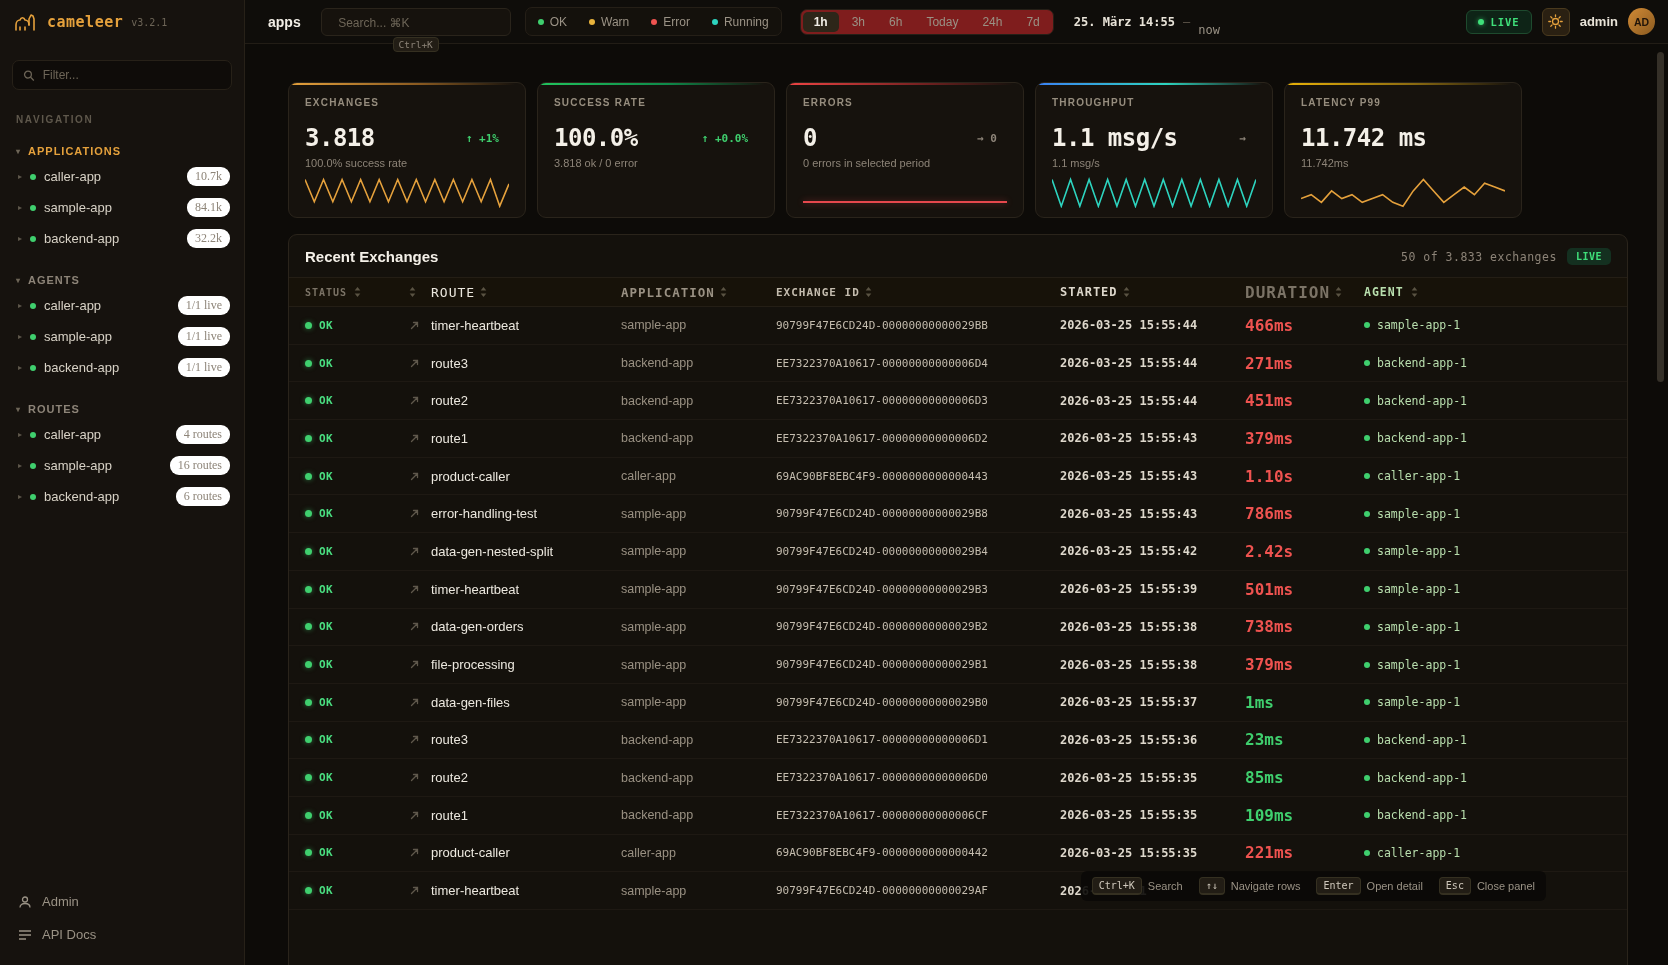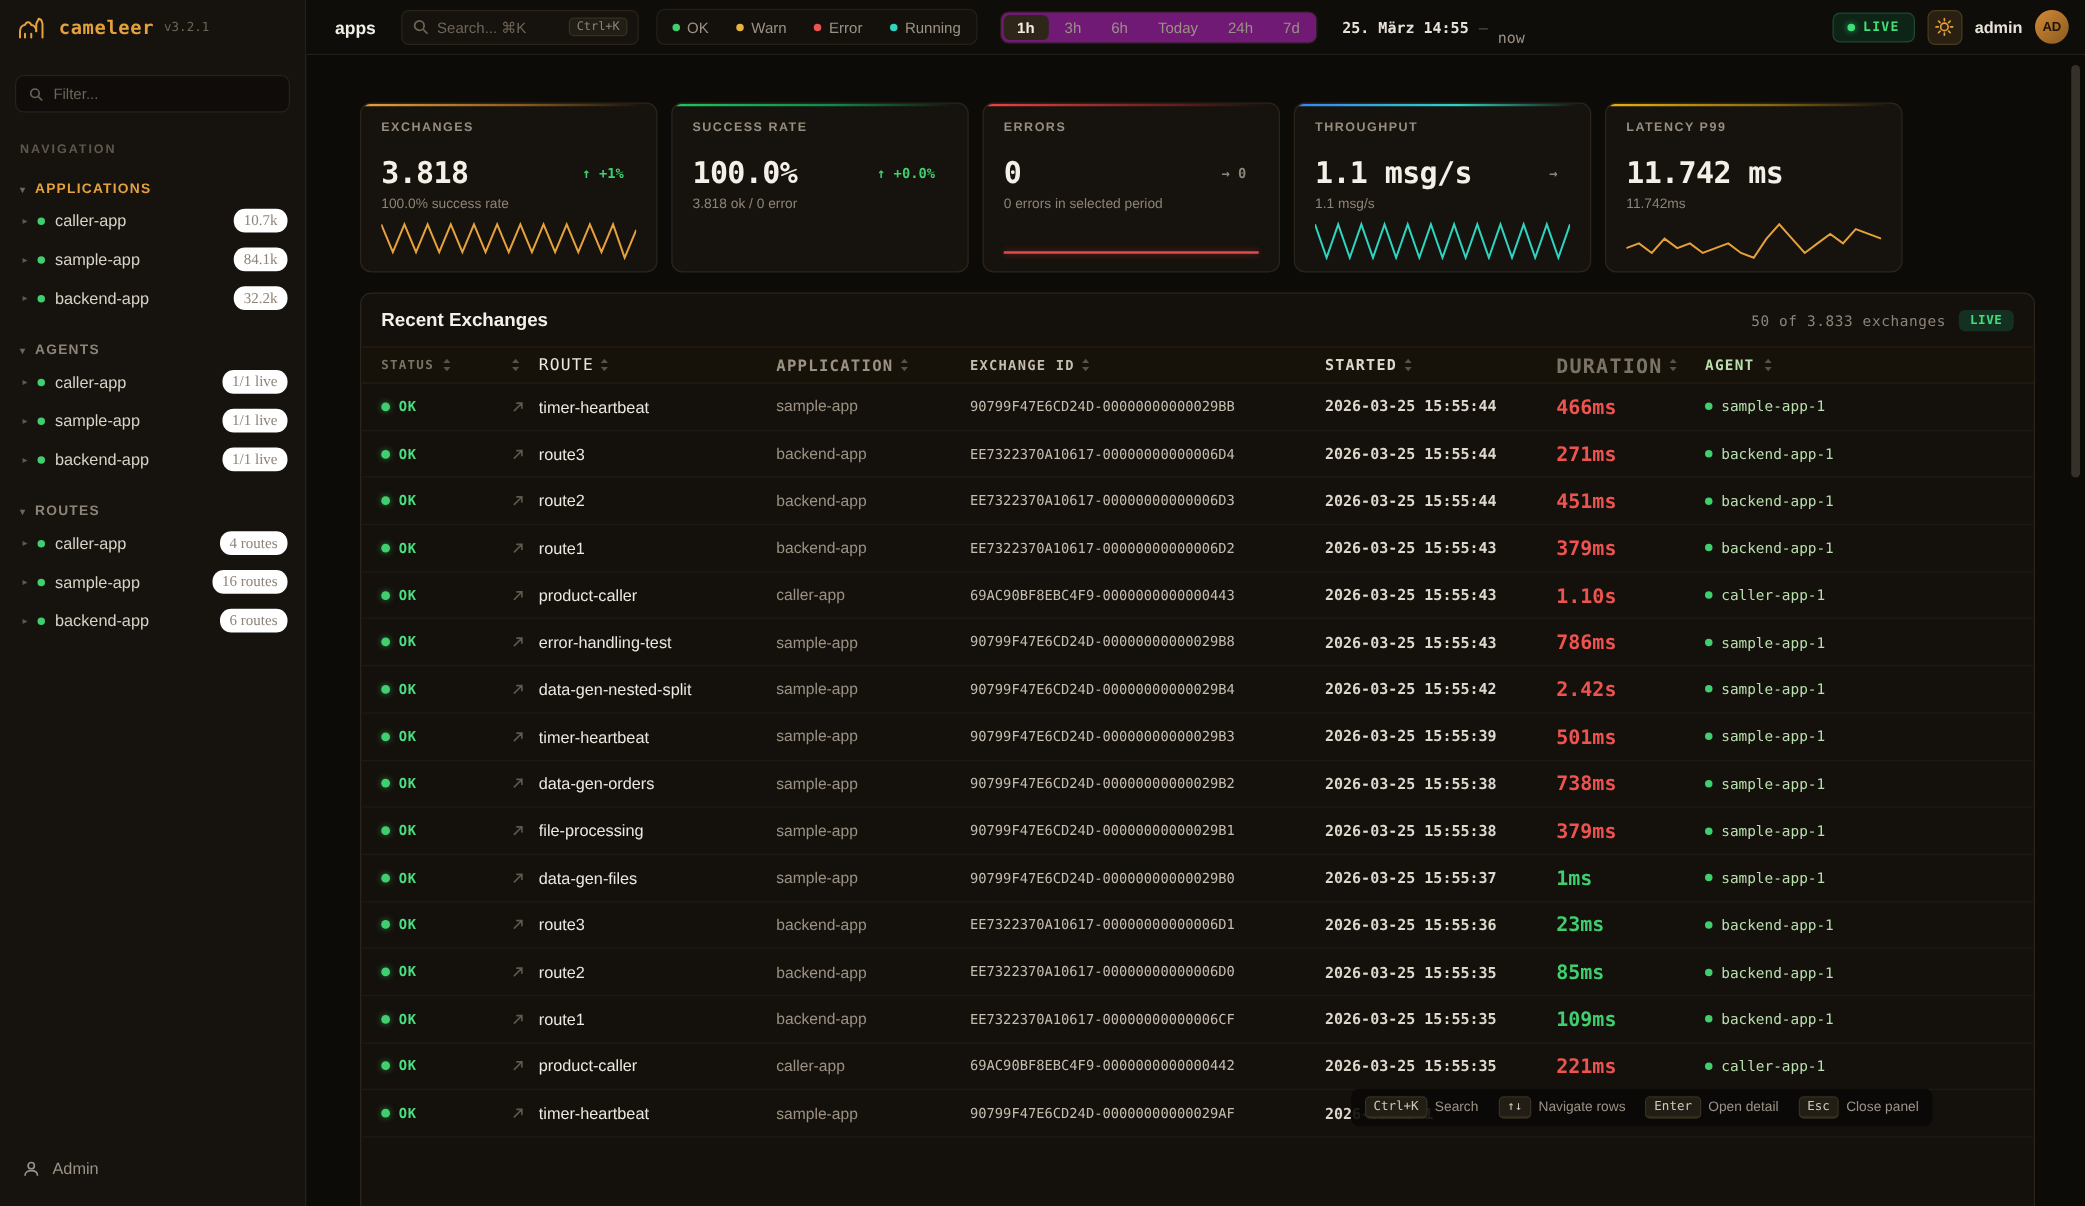--- a/index.html
+++ b/index.html
@@ -29,28 +29,28 @@
   .item-dot { width:6px; height:6px; border-radius:50%; background:#3fcf6e; }
   .item-label { flex:1; font-size:13px; color:#d8d2c6; }
   .item-badge { font-family:Liberation Serif, serif; font-size:12px; color:#8d8478; background:#ffffff; border-radius:9px; padding:2px 8px; white-space:nowrap; }
   .side-foot { margin-top:auto; padding:8px 0 14px; }
   .foot-item { display:flex; align-items:center; gap:10px; padding:9px 18px; color:#9a9285; font-size:13px; cursor:pointer; }
 
   
   .main { flex:1; display:flex; flex-direction:column; min-width:0; position:relative; }
   .topbar { height:44px; min-height:44px; display:flex; align-items:center; gap:10px; padding:0 13px 0 23px; background:#0f0d0a; border-bottom:1px solid #221d16; }
   .crumb { font-weight:bold; font-size:14px; color:#f2eee6; }
-  .search { width:190px; height:28px; display:flex; align-items:center; gap:7px; padding:0 8px; background:#16120d; border:1px solid #2a241b; border-radius:6px; margin-left:10px; }
+  .search { width:190px; height:28px; display:flex; align-items:center; gap:7px; padding:0 8px; background:#16120d; border:1px solid #2a241b; border-radius:6px; margin-left:10px;flex-direction:column; }
   .search input { flex:1; min-width:0; background:transparent; border:0; outline:0; color:#d8d2c6; font-size:12px; font-family:"Liberation Sans",sans-serif; }
   .search input::placeholder { color:#6d6557; }
   .kbd { font-family:"DejaVu Sans Mono",monospace; font-size:9.5px; color:#8d8478; background:#221d15; border:1px solid #353021; border-radius:4px; padding:1px 5px; white-space:nowrap; }
   .chips { display:flex; gap:2px; background:#14110c; border:1px solid #251f17; border-radius:7px; padding:2px; margin-left:4px; }
   .chip { display:flex; align-items:center; gap:6px; height:23px; padding:0 10px; background:transparent; border:0; border-radius:5px; color:#9a9285; font-size:12px; cursor:pointer; font-family:"Liberation Sans",sans-serif; }
   .chip-dot { width:6px; height:6px; border-radius:50%; }
-  .ranges { display:flex; gap:2px; background:#701a75; border:1px solid #251f17; border-radius:7px; padding:2px; margin-left:8px; }
+  .ranges { display:flex; gap:2px; background:#7f1d1d; border:1px solid #251f17; border-radius:7px; padding:2px; margin-left:8px; }
   .range { padding:3px 11px; border:0; border-radius:5px; font-size:12px; color:#9a9285; cursor:pointer; background:transparent; font-family:"Liberation Sans",sans-serif; }
   .range.active { background:#2d2619; color:#f2eee6; font-weight:bold; }
   .date { display:flex; gap:8px; align-items:center; margin-left:10px; font-family:"DejaVu Sans Mono",monospace; font-size:12px; white-space:nowrap; }
   .date-main { color:#e8e3d8; font-weight:bold; }
   .date-sep { color:#5f584c; } .date-now { color:#9a9285;margin-top:16px; }
   .top-right { margin-left:auto; display:flex; align-items:center; gap:10px; }
   .live-chip { display:flex; align-items:center; gap:6px; padding:5px 11px; background:#0e2417; border:1px solid #1e4a2e; border-radius:6px; color:#3fe07a; font-family:"DejaVu Sans Mono",monospace; font-size:10.5px; letter-spacing:1px; font-weight:bold; cursor:pointer; }
   .live-dot { width:6px; height:6px; border-radius:50%; background:#3fe07a; box-shadow:0 0 5px rgba(63,224,122,.7); }
   .theme-btn { width:28px; height:28px; border-radius:6px; background:#2a2012; border:1px solid #4a3a1e; display:flex; align-items:center; justify-content:center; cursor:pointer; }
   .user-name { font-size:13px; color:#e8e3d8; font-weight:bold; }
@@ -216,20 +216,26 @@
 </div>
 
     <div class="side-foot">
       <div class="foot-item">
         <svg width="14" height="14" viewBox="0 0 14 14" fill="none" stroke="#9a9285" stroke-width="1.3">
             <circle cx="7" cy="4.5" r="2.5"></circle>
             <path d="M2 12.5c0-2.8 2.2-4 5-4s5 1.2 5 4"></path>
           </svg>
         <span>Admin</span>
       </div>
+      <div class="foot-item">
+        <svg width="14" height="12" viewBox="0 0 14 12" fill="none" stroke="#9a9285" stroke-width="1.4">
+            <path d="M1 2h12M1 6h12M1 10h7"></path>
+          </svg>
+        <span>API Docs</span>
+      </div>
     </div>
   </aside>
 
   <div class="main">
 
     <header class="topbar">
       <span class="crumb">apps</span>
 
       <div class="search">
         <svg width="13" height="13" viewBox="0 0 13 13" fill="none" stroke="#6d6557" stroke-width="1.4">

